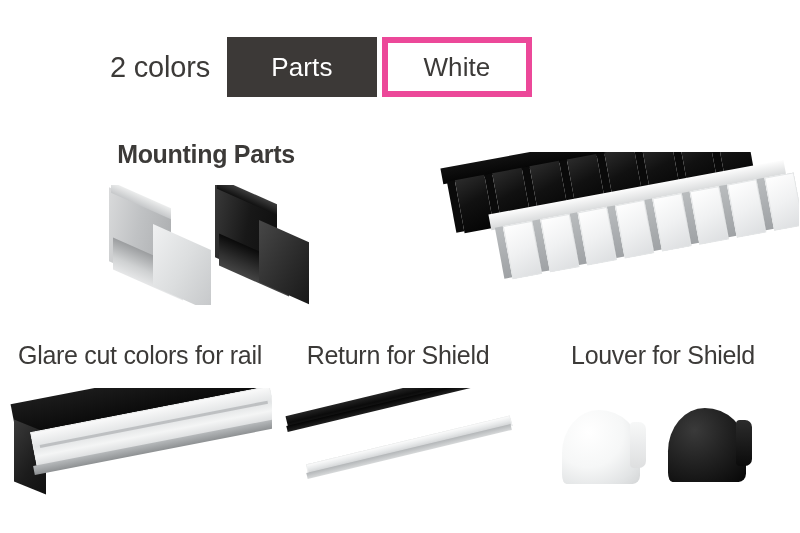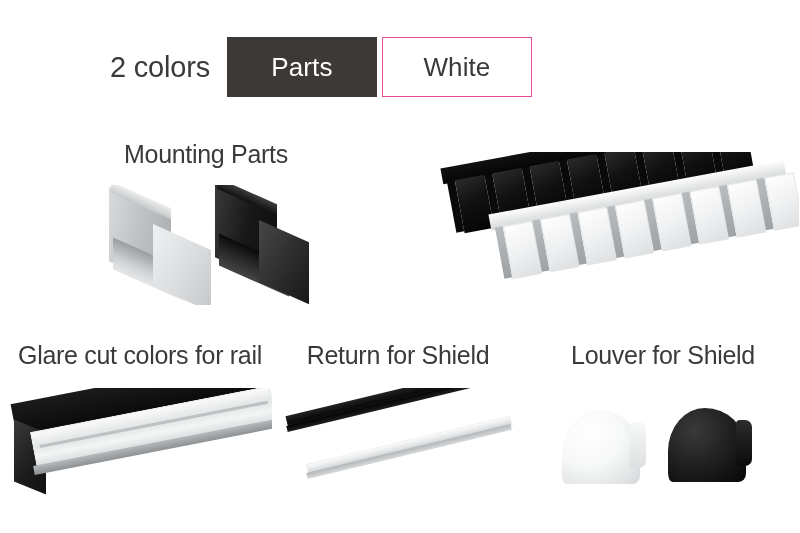--- a/index.html
+++ b/index.html
@@ -43,21 +43,21 @@
     letter-spacing: 0.1px;
     box-sizing: border-box;
   }
   .swatch-black {
     background: #3c3937;
     color: #ffffff;
   }
   .swatch-white {
     background: #ffffff;
     color: #3c3a38;
-    border: 1px solid #ec4899;
+    border: 6px solid #ec4899;
     margin-left: 5px;
   }
 
   
   .product {
     position: absolute;
   }
   .product-title {
     font-size: 25px;
     color: #3c3a38;
@@ -65,21 +65,21 @@
     white-space: nowrap;
     text-align: center;
     line-height: 1;
   }
   .product-figure {
     position: relative;
     overflow: hidden;
   }
 
   
-  #prod-mounting      { left: 103px; top: 142px; width: 206px; }
+  #prod-mounting      { left: 103px; top: 142px; width: 206px; font-weight: bold; }
   #prod-bendable      { left: 437px; top: 142px; width: 362px; }
   #prod-glare         { left: 8px;   top: 343px; width: 264px; }
   #prod-return        { left: 283px; top: 343px; width: 230px; }
   #prod-louver        { left: 548px; top: 343px; width: 230px; }
 
   #prod-mounting .product-figure { height: 120px; margin-top: 18px; }
   #prod-bendable .product-figure { height: 140px; margin-top: 10px; }
   #prod-glare    .product-figure { height: 130px; margin-top: 20px; }
   #prod-return   .product-figure { height: 130px; margin-top: 20px; }
   #prod-louver   .product-figure { height: 120px; margin-top: 24px; }

